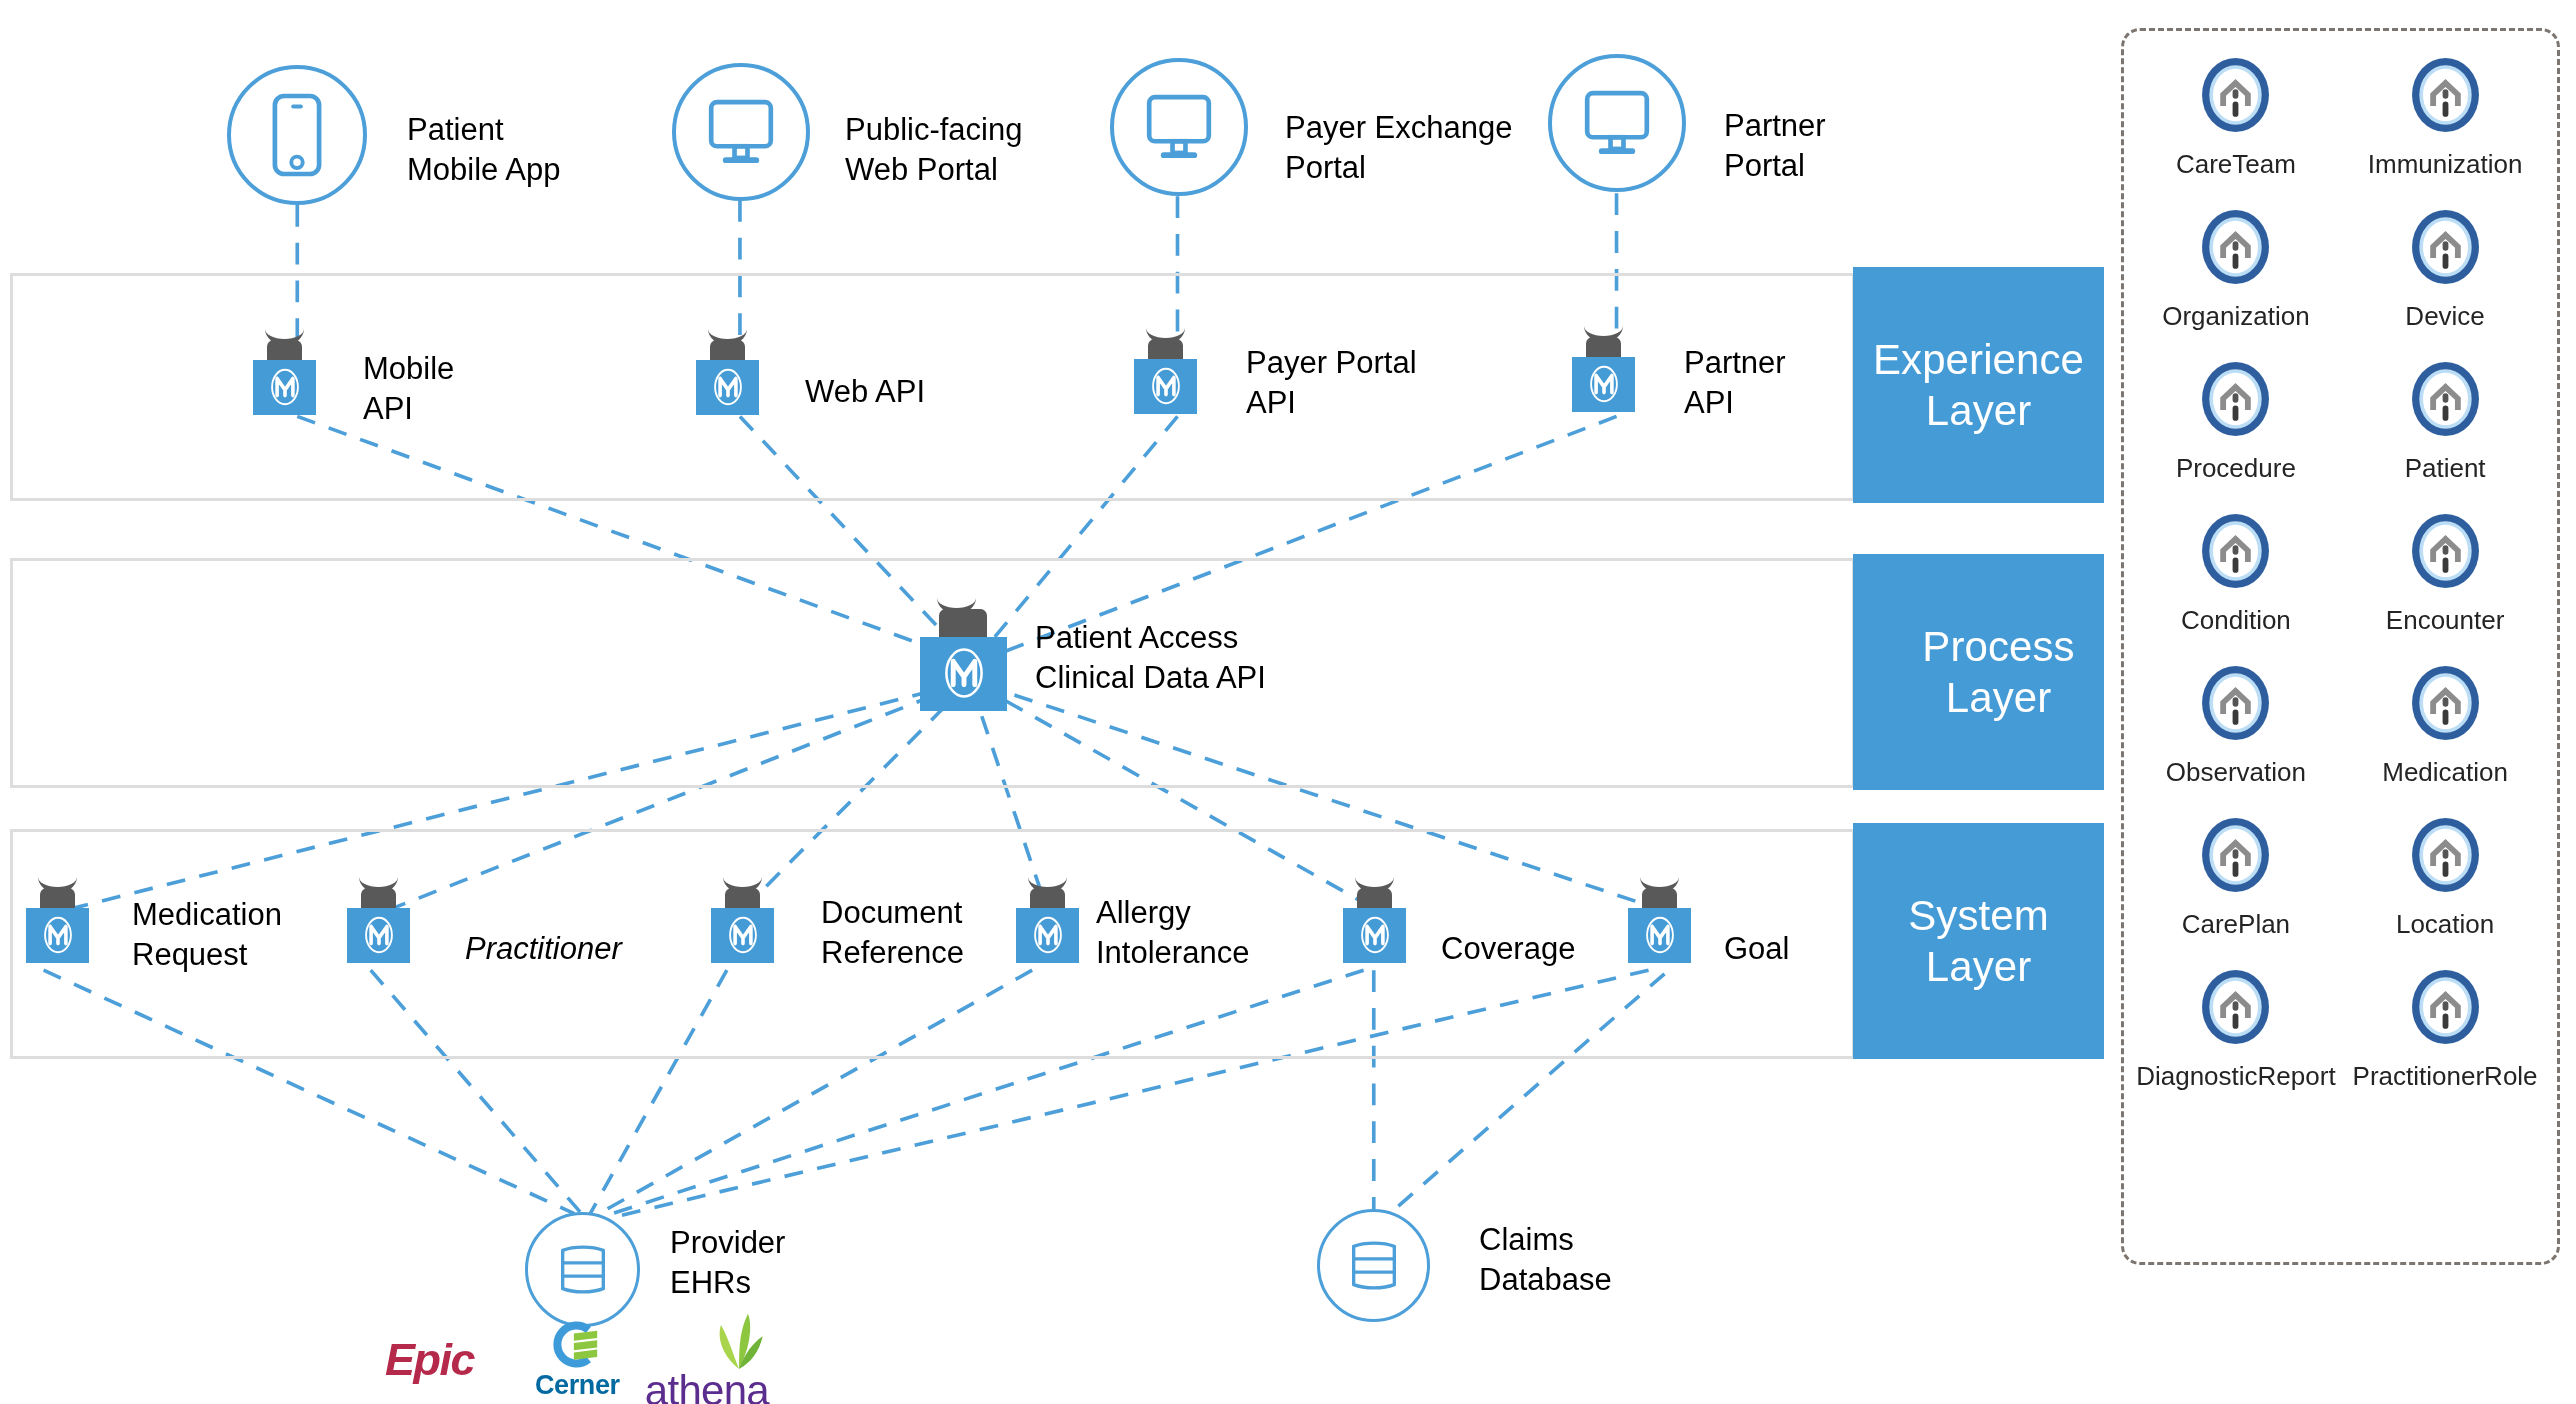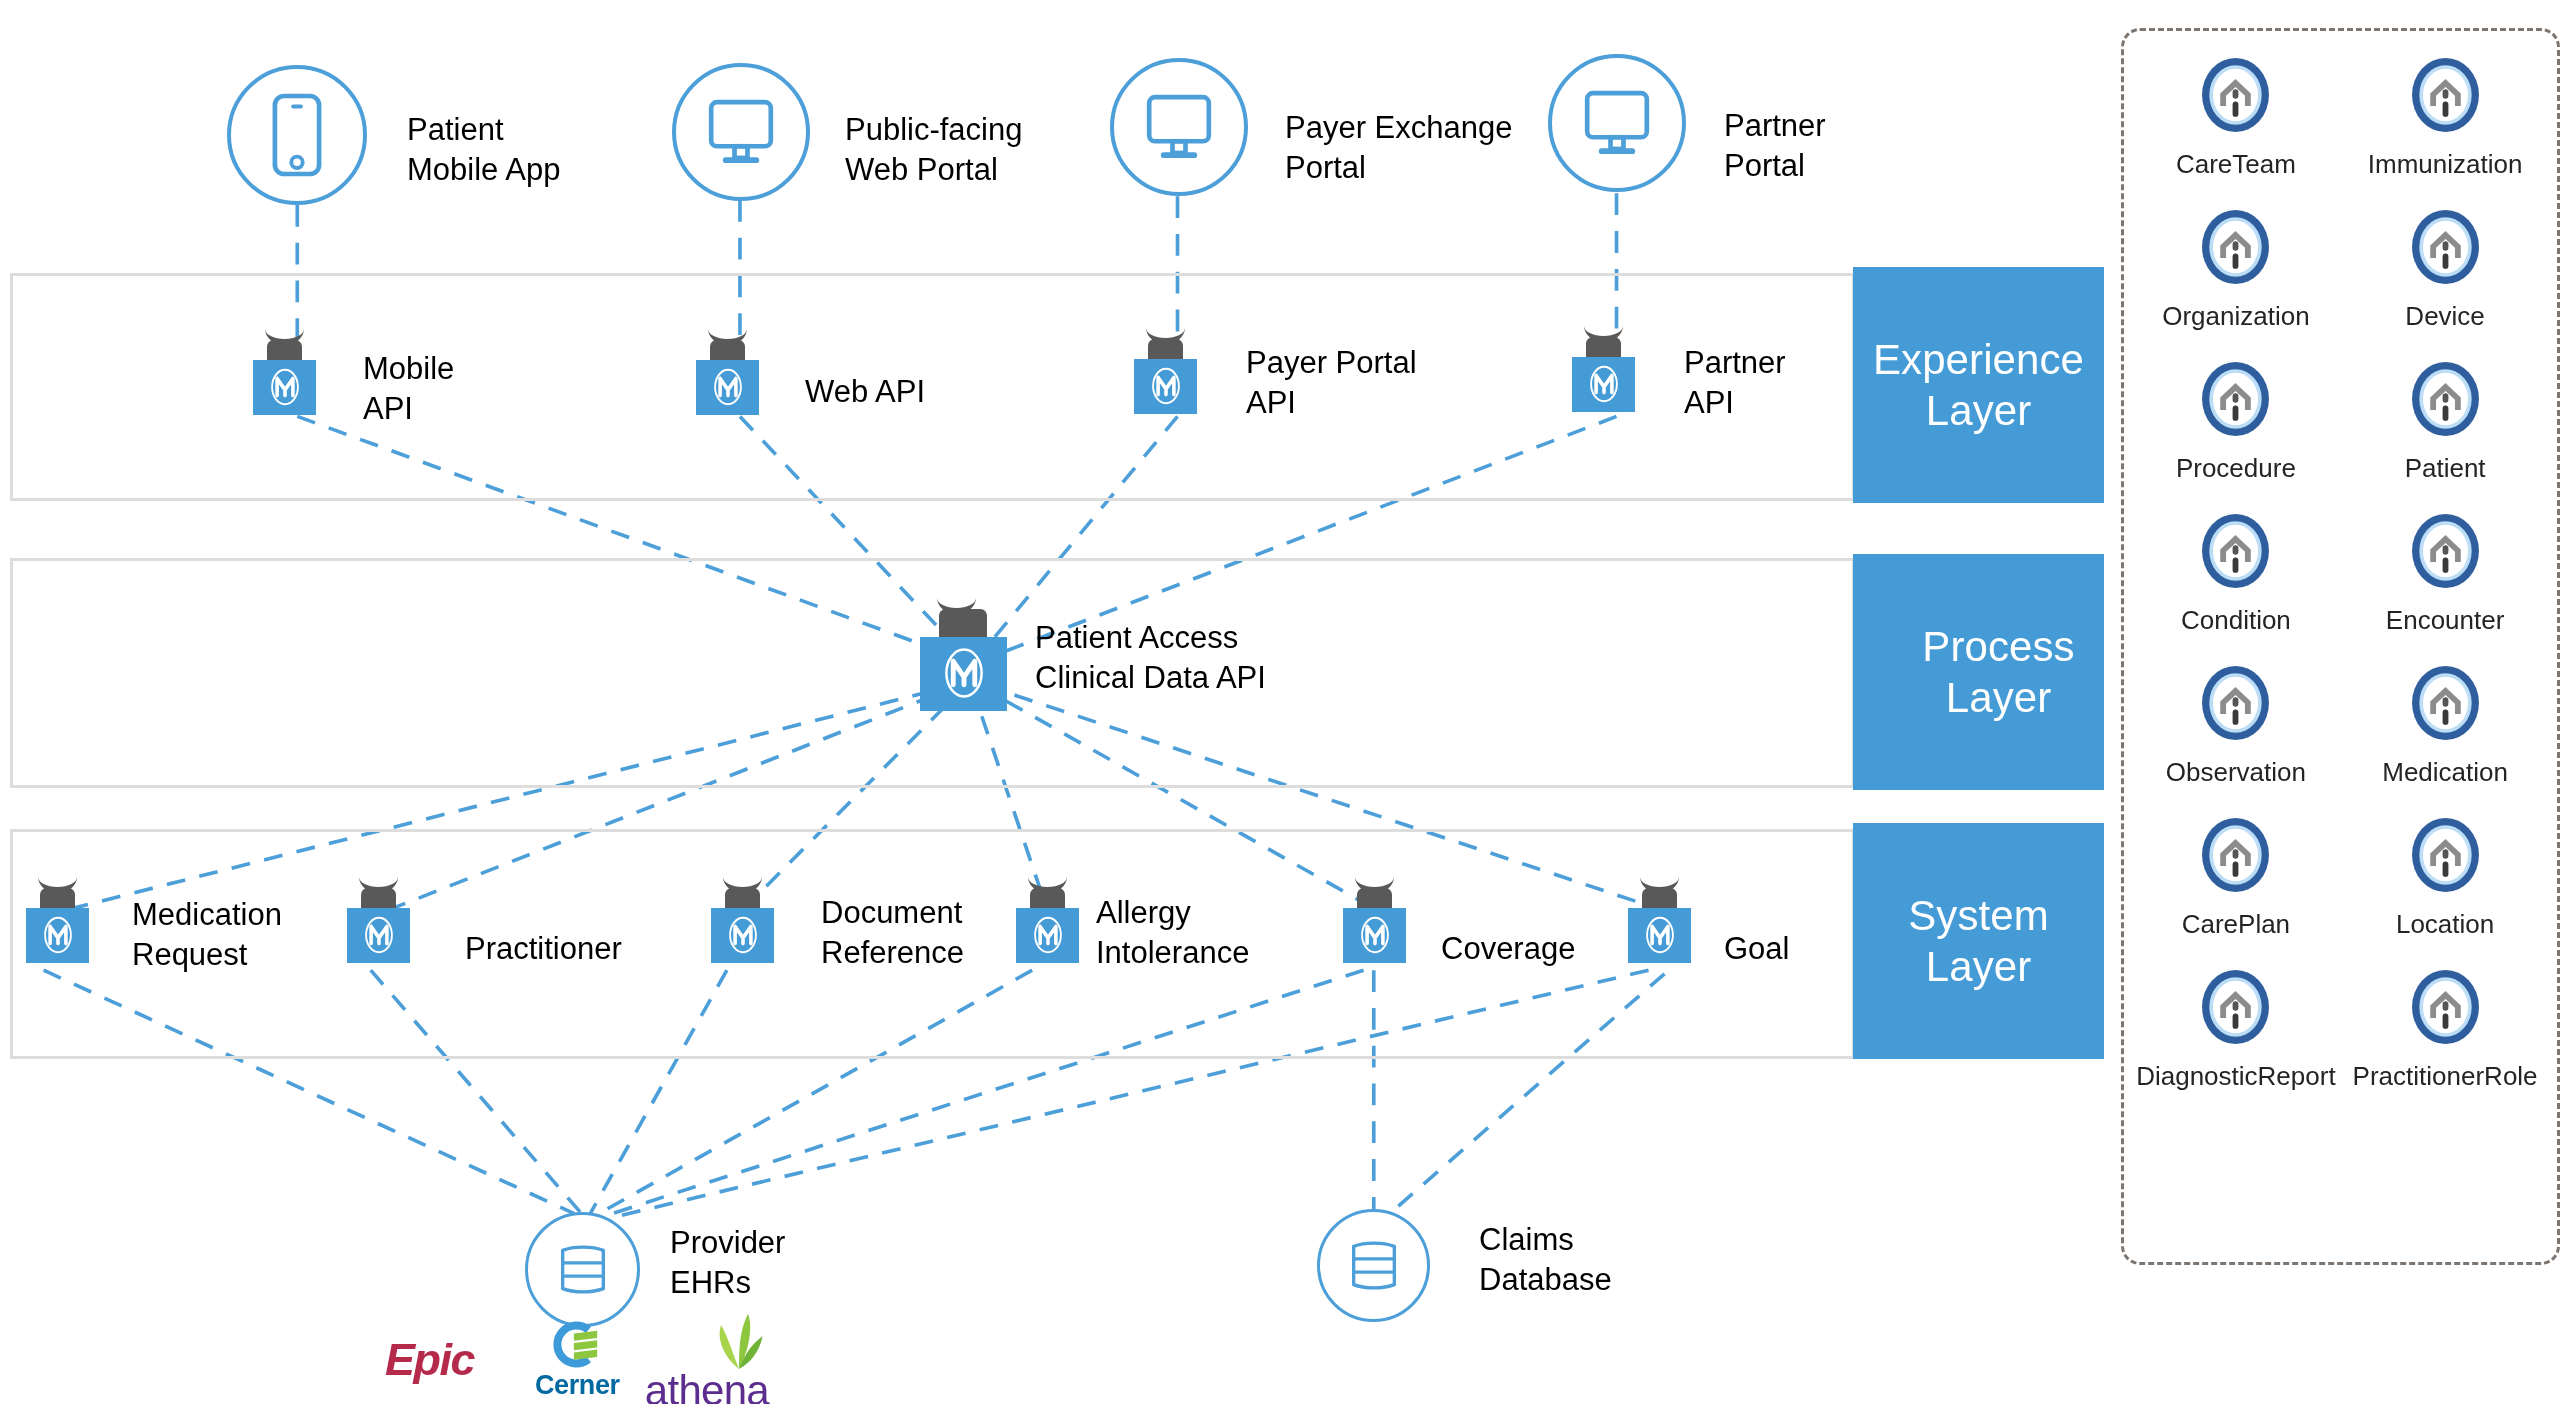--- a/index.html
+++ b/index.html
@@ -411,21 +411,21 @@
   <div class="api-node" style="left:347px; top:888px;">
     <div class="hood"></div>
     <div class="body"></div>
     <div class="mule">
       <svg width="33" height="42" viewBox="0 0 46 58">
         <ellipse cx="23" cy="29" rx="18" ry="24" fill="none" stroke="#ffffff" stroke-width="2.6"></ellipse>
         <path d="M12 17 L12 41 M12 17 L23 33 L34 17 L34 41 M23 33 L23 41" fill="none" stroke="#ffffff" stroke-width="5" stroke-linecap="round" stroke-linejoin="round"></path>
       </svg>
     </div>
   </div>
-  <div class="node-label" style="left:465px; top:929px; width:240px;">Practitioner</div>
+  <div class="node-label" style="left:465px; top:929px; width:240px;font-style:italic;">Practitioner</div>
 
   <div class="api-node" style="left:711px; top:888px;">
     <div class="hood"></div>
     <div class="body"></div>
     <div class="mule">
       <svg width="33" height="42" viewBox="0 0 46 58">
         <ellipse cx="23" cy="29" rx="18" ry="24" fill="none" stroke="#ffffff" stroke-width="2.6"></ellipse>
         <path d="M12 17 L12 41 M12 17 L23 33 L34 17 L34 41 M23 33 L23 41" fill="none" stroke="#ffffff" stroke-width="5" stroke-linecap="round" stroke-linejoin="round"></path>
       </svg>
     </div>

